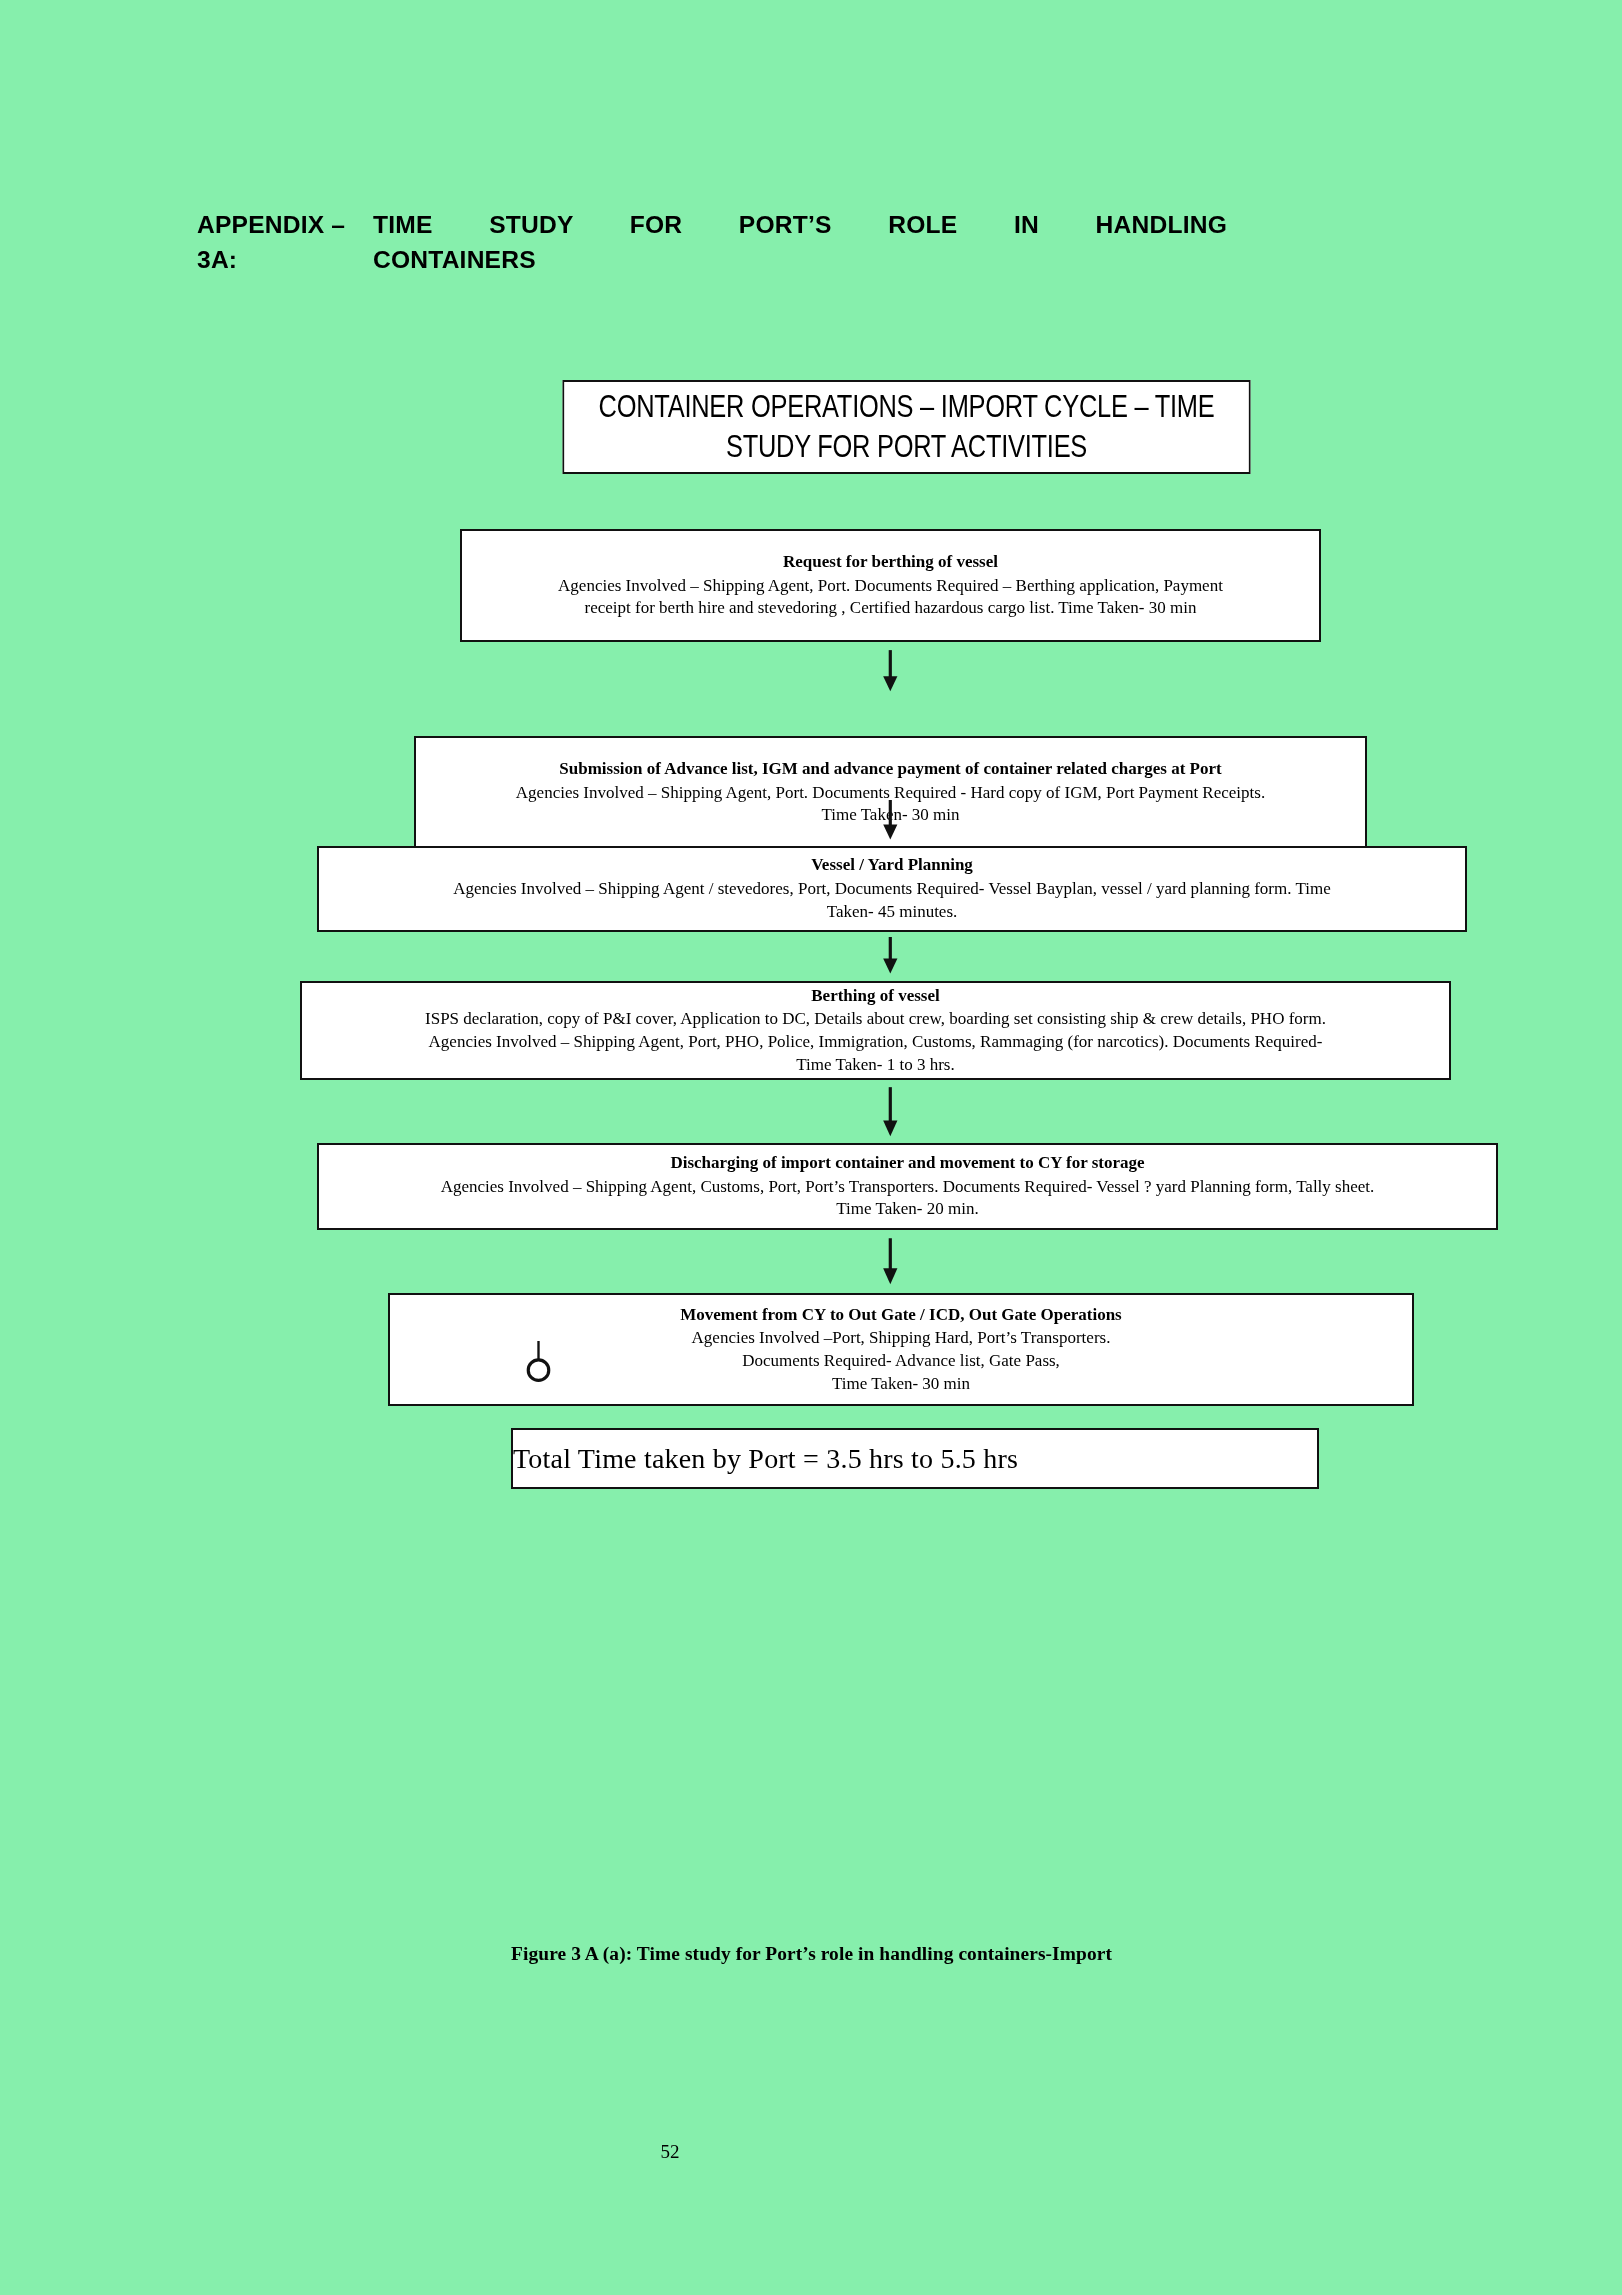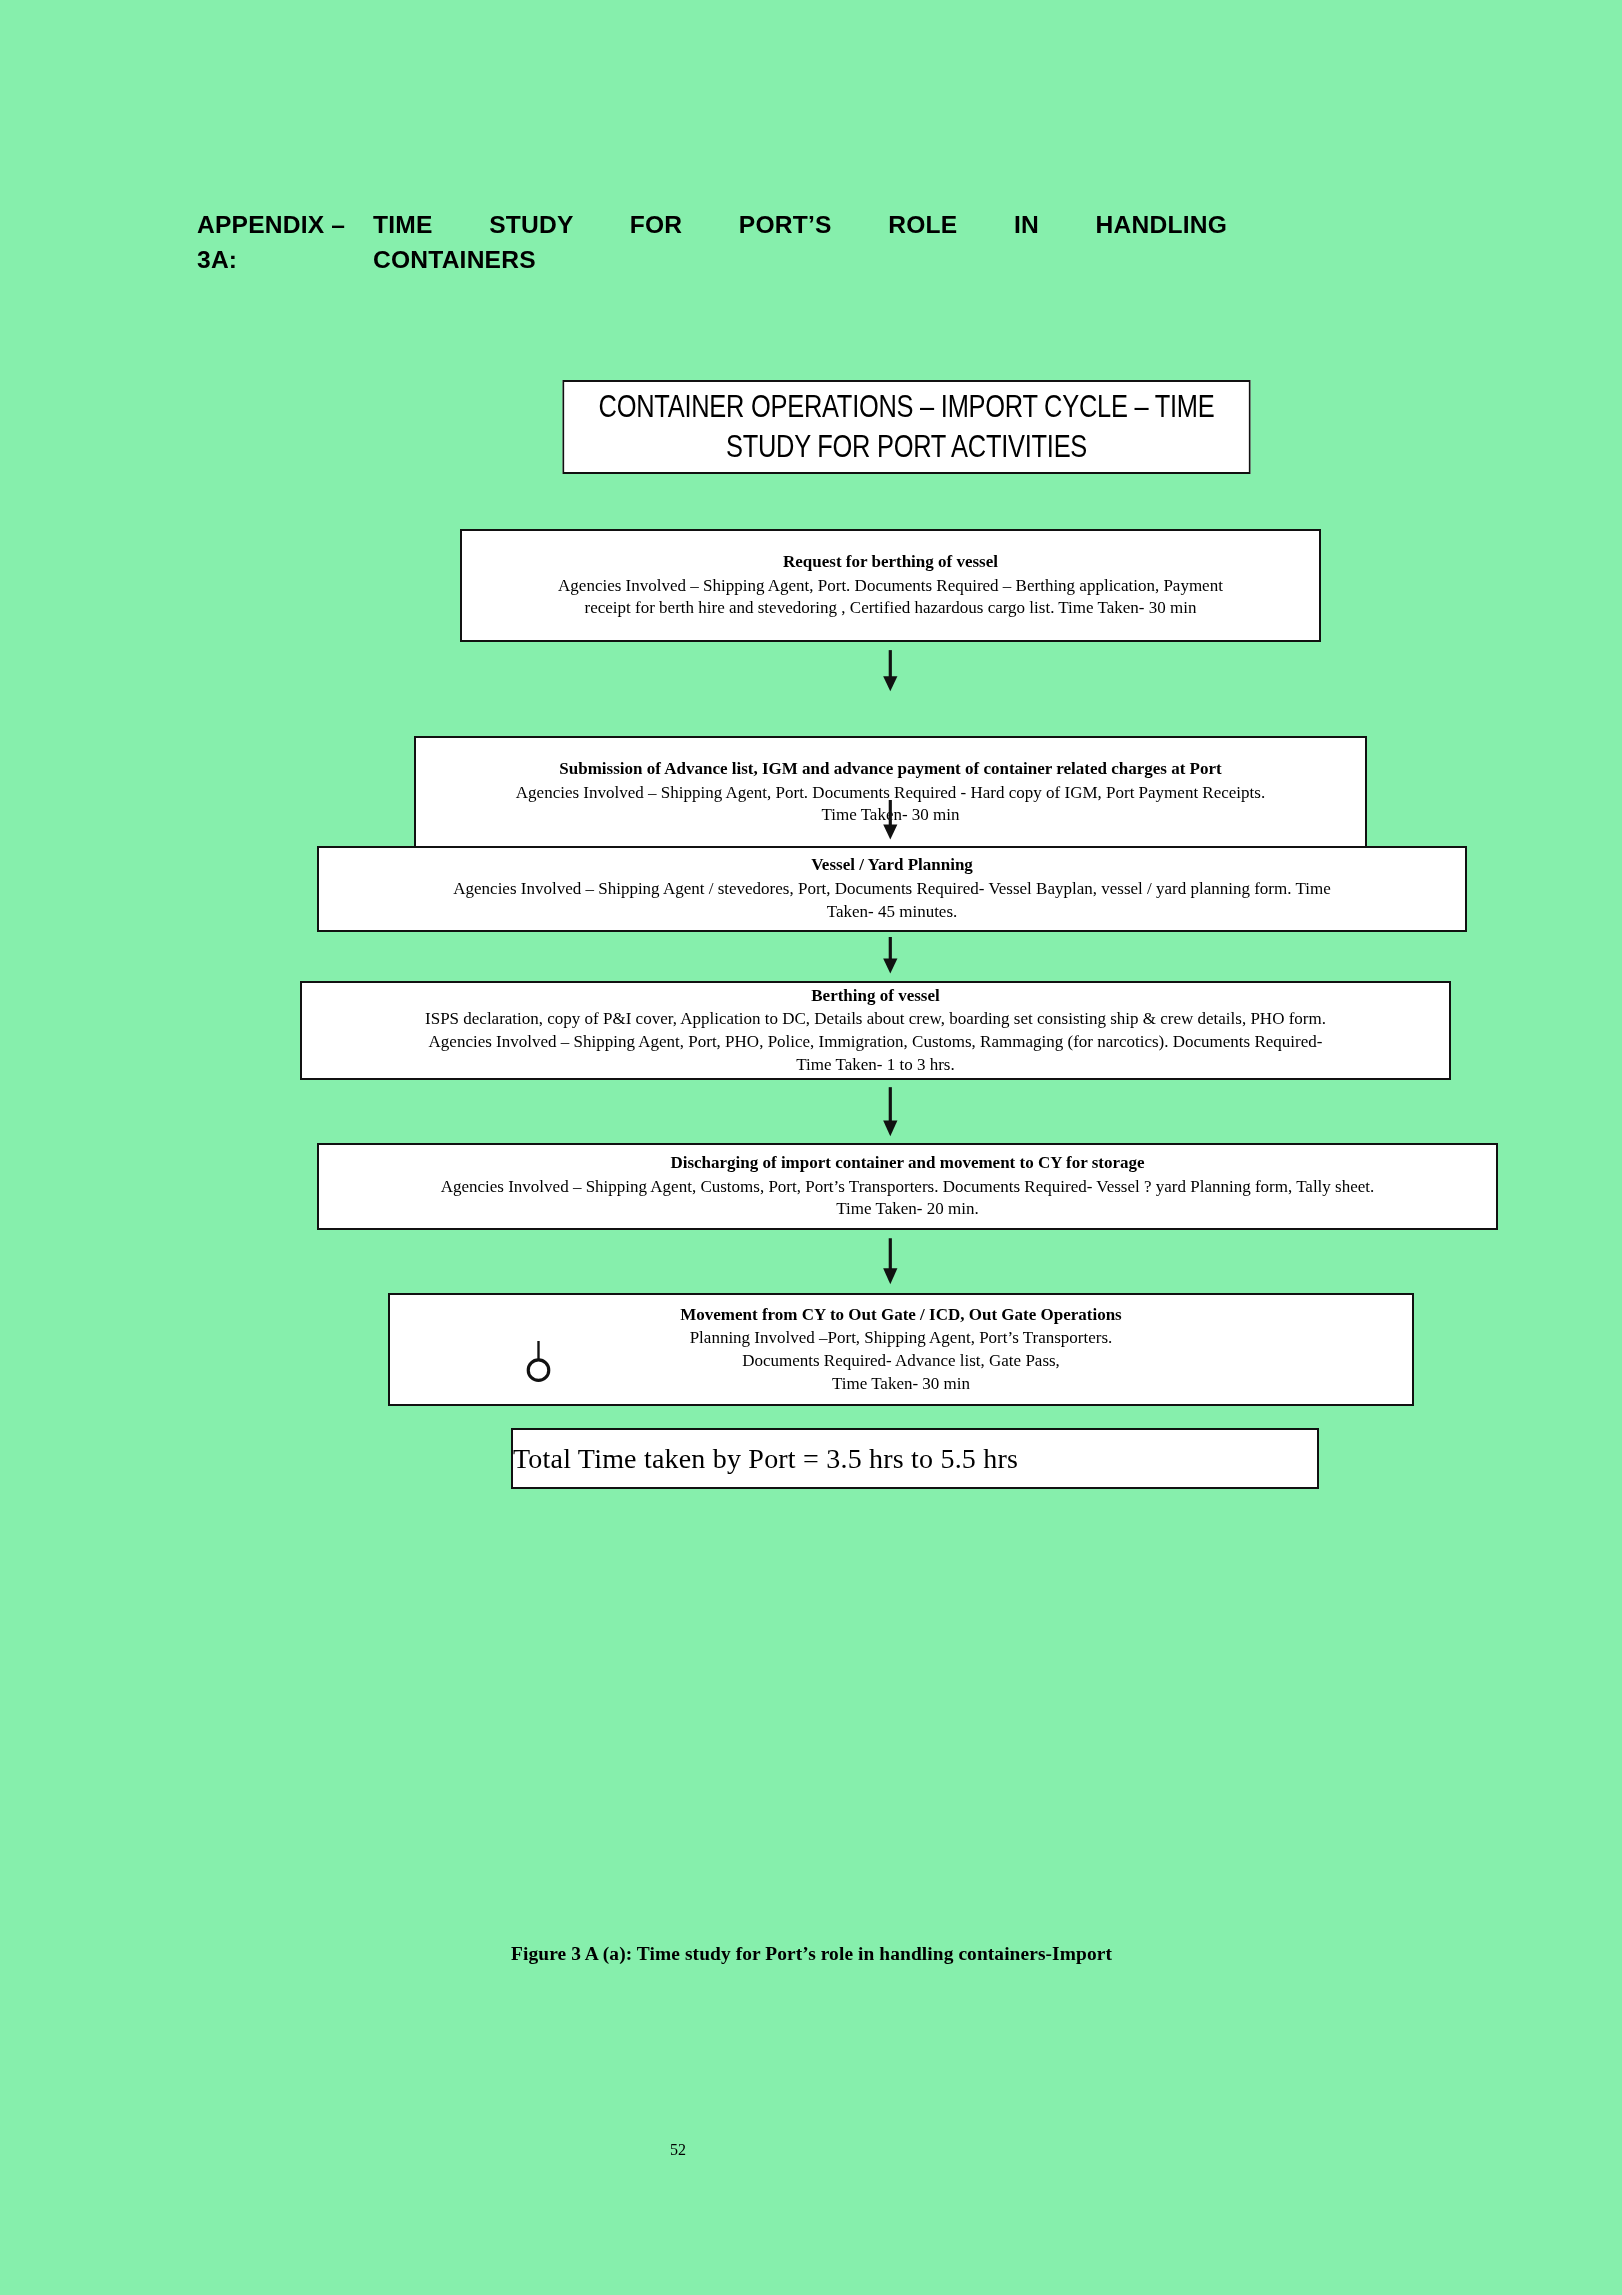--- a/index.html
+++ b/index.html
@@ -111,25 +111,25 @@
     left: 0;
     top: 1943px;
     width: 1623px;
     text-align: center;
     font-weight: bold;
     font-size: 19.4px;
     letter-spacing: 0.1px;
   }
   .folio {
     position: absolute;
-    left: 8px;
+    left: 0;
     top: 2141px;
     width: 1340px;
     text-align: center;
-    font-size: 16px;
+    font-size: 19px;
   }
 </style>
 </head>
 <body>
 
 <div class="page">
 
   <div class="appendix-heading">
     <span class="label">APPENDIX – 3A:</span>
     <div class="body">
@@ -215,21 +215,21 @@
   <div class="arrow" style="left:880px; top:1238px; height:48px;">
     <svg width="20.6" height="48" viewBox="0 0 26 60">
       <line x1="13" y1="0" x2="13" y2="40" stroke="#111111" stroke-width="4"></line>
       <polygon points="13,58 4,38 22,38" fill="#111111"></polygon>
     </svg>
   </div>
 
   <div class="flowbox" style="left:388px; top:1293px; width:1026px; height:113px;">
     <div class="proc-inner">
       <div class="proc-title">Movement from CY to Out Gate / ICD, Out Gate Operations</div>
-      <div class="proc-line">Planning Involved –Port, Shipping Agent, Port’s Transporters.</div>
+      <div class="proc-line">Agencies Involved –Port, Shipping Hard, Port’s Transporters.</div>
       <div class="proc-line">Documents Required- Advance list, Gate Pass,</div>
       <div class="proc-line">Time Taken- 30 min</div>
     </div>
   </div>
 
   <div class="lollipop" style="left:525px; top:1341px;">
     <svg width="27" height="41" viewBox="0 0 34 52">
       <line x1="17" y1="0" x2="17" y2="25" stroke="#111111" stroke-width="3"></line>
       <circle cx="17" cy="37" r="13" fill="none" stroke="#111111" stroke-width="4"></circle>
     </svg>

